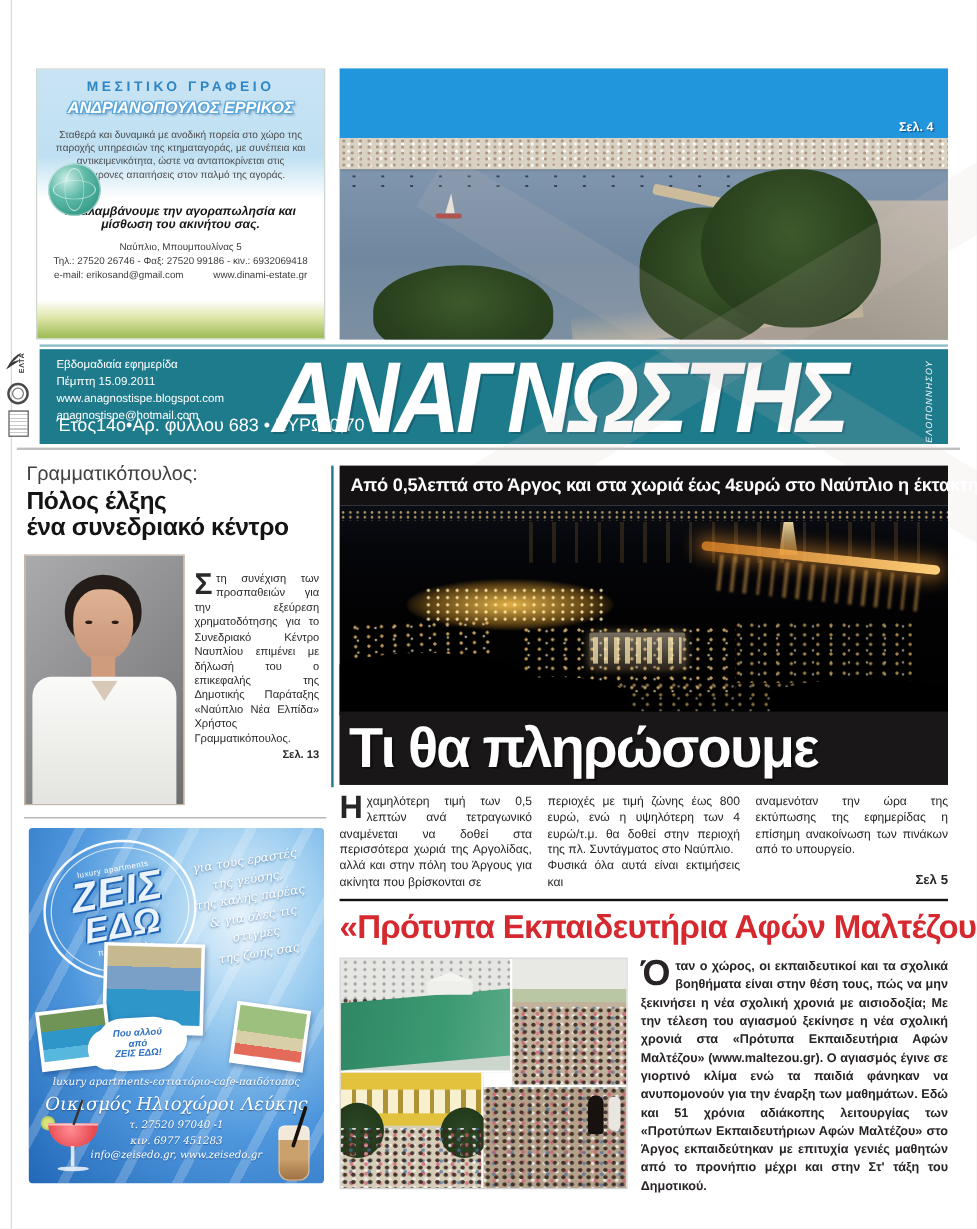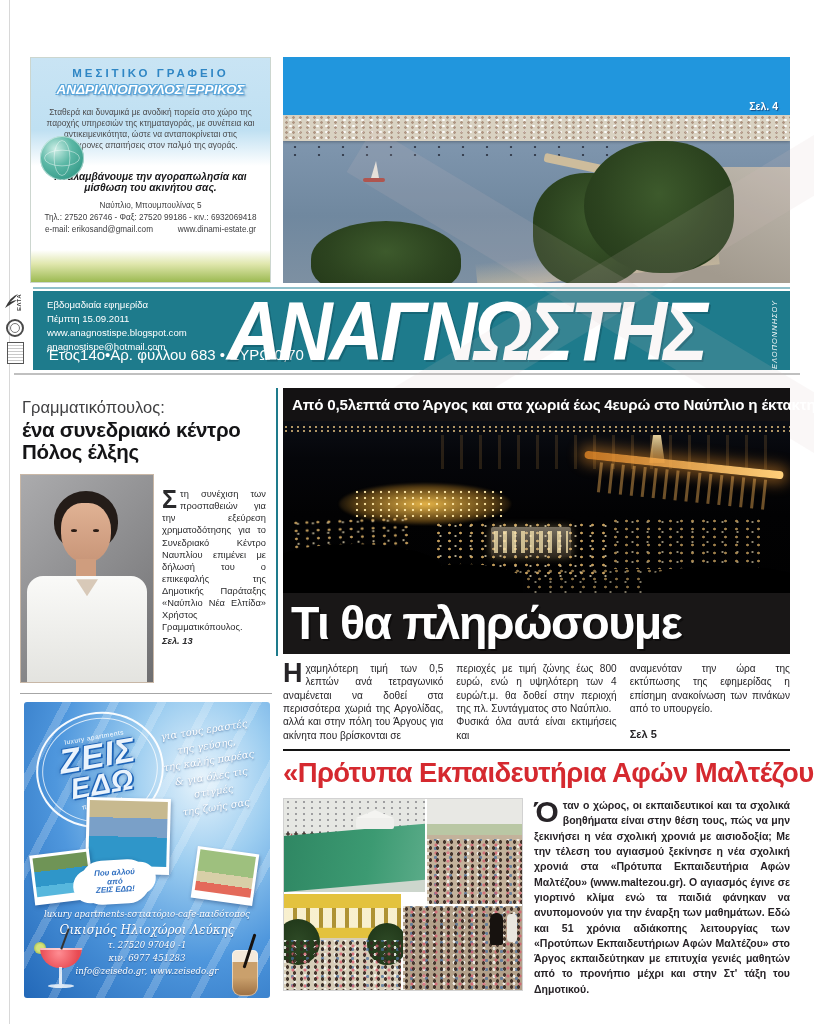--- a/index.html
+++ b/index.html
@@ -62,35 +62,35 @@
   #postal{left:3px;top:292px;width:28px;height:78px}
   .p-elta{position:relative;width:26px;height:22px;color:#3a3a3a}
   .p-elta span{position:absolute;left:13px;top:2px;font-size:6px;font-weight:700;writing-mode:vertical-rl;transform:rotate(180deg);letter-spacing:.5px}
   .p-stamp{width:18px;height:18px;border-radius:50%;border:2px solid #4a4a4a;margin:5px 0 5px 3px;position:relative;box-sizing:border-box}
   .p-stamp::after{content:"";position:absolute;inset:2px;border:1px solid #777;border-radius:50%}
   .p-label{width:17px;height:22px;border:1px solid #555;margin-left:4px;background:repeating-linear-gradient(0deg,#fff 0 2px,#c9c9c9 2px 3px);box-sizing:border-box}
 
   
   #leftcol{left:20px;top:386px;width:252px}
   #vrule{left:276px;top:388px;width:2px;height:268px;background:#1e7b8c}
-  .l-kicker{font-size:16.5px;color:#3f3f41;margin:12px 0 2px 2px}
+  .l-kicker{font-size:16.5px;color:#3f3f41;margin:0 0 2px 2px}
   .l-head{font-size:20.5px;font-weight:700;line-height:1.08;margin:0 0 11px 2px;color:#141416;letter-spacing:-.3px}
   .l-row{display:flex}
   .portrait{width:132px;height:207px;border:1px solid #c8b7a6;position:relative;flex:0 0 auto;overflow:hidden;
     background:linear-gradient(135deg,#ababad 0,#8a8a8c 55%,#6e6e70 100%)}
   .po-hair{position:absolute;left:33px;top:16px;width:64px;height:60px;border-radius:50% 50% 46% 46%;background:#241c18}
   .po-face{position:absolute;left:40px;top:28px;width:50px;height:60px;border-radius:48% 52% 58% 58%;background:linear-gradient(180deg,#e0b294,#c89578)}
   .po-eye{position:absolute;width:6px;height:3px;background:#2c1d16;border-radius:50%}
   .e1{left:50px;top:54px}.e2{left:72px;top:54px}
   .po-neck{position:absolute;left:55px;top:84px;width:20px;height:18px;background:#cf9d7e}
   .po-shirt{position:absolute;left:6px;bottom:-6px;width:120px;height:112px;background:linear-gradient(180deg,#fafaf8,#e2e2de);border-radius:16px 16px 0 0}
   .po-collar{position:absolute;left:55px;bottom:86px;width:22px;height:17px;background:#d8c9b8;clip-path:polygon(50% 100%,0 0,100% 0)}
   .l-body{margin-left:8px;width:104px;font-size:9.3px;line-height:1.3;text-align:justify;color:#2a2a2c;padding-top:14px}
   .dropcap-l{float:left;font-size:25px;line-height:20px;font-weight:700;margin:1px 3px 0 0}
-  .l-ref{font-style:italic;font-weight:700;font-size:9.3px;margin-top:2px}
+  .l-ref{text-align:right;font-weight:700;font-size:9.3px;margin-top:2px}
   .l-hr{height:1px;background:#a6a6a6;margin:10px 0 8px}
 
   
   #zeis{position:relative;width:246px;height:296px;margin-left:4px;overflow:hidden;border-radius:3px;
     background:radial-gradient(ellipse at 72% 26%,#e8f4fc 0,#9ccdf0 28%,#4f97dd 58%,#2268b8 100%)}
   #zeis::before{content:"";position:absolute;inset:0;background:repeating-linear-gradient(118deg,rgba(255,255,255,0) 0 34px,rgba(255,255,255,.2) 34px 42px)}
   .z-stamp{position:absolute;left:12px;top:10px;width:128px;height:116px;border:2px solid rgba(255,255,255,.95);border-radius:50%;
     transform:rotate(-10deg);display:flex;flex-direction:column;align-items:center;justify-content:center;text-align:center;box-sizing:border-box}
   .z-stamp::before{content:"";position:absolute;inset:4px;border:1px solid rgba(255,255,255,.75);border-radius:50%}
   .z-lux{font-size:6.5px;color:#fff;letter-spacing:.5px}
@@ -107,21 +107,21 @@
   .zp2{left:62px;top:96px;width:84px;height:76px;transform:rotate(1.5deg)}
   .zp3{left:170px;top:148px;width:62px;height:52px;transform:rotate(8deg)}
   .pool1{background:linear-gradient(180deg,#6f9456 0 36%,#2f96c9 36% 74%,#57b7dd 74% 100%)}
   .pool2{background:linear-gradient(180deg,#c7b98f 0 26%,#7aa0c8 26% 55%,#2f96c9 55% 100%)}
   .pool3{background:linear-gradient(180deg,#9ec07e 0 52%,#d8cfa8 52% 78%,#e46a5a 78% 100%)}
   .z-cloud{position:absolute;left:56px;top:158px;width:70px;height:44px;background:#fff;border-radius:26px;
     display:flex;flex-direction:column;align-items:center;justify-content:center;color:#2f6fc0;font-weight:700;font-style:italic;
     font-size:8px;line-height:1.12;transform:rotate(-3deg);box-shadow:-12px 3px 0 -5px #fff,12px -3px 0 -6px #fff,0 1px 4px rgba(0,30,80,.3)}
   .z-contact{position:absolute;left:0;right:0;top:206px;text-align:center;color:#fff;font-family:"DejaVu Serif",serif;
     font-style:italic;font-size:8.6px;line-height:1.5;text-shadow:0 1px 1px rgba(20,60,120,.65)}
-  .z-loc{font-size:12px}
+  .z-loc{font-size:15px}
   .z-cock{position:absolute;left:14px;bottom:4px;width:48px;height:58px}
   .z-bowl{position:absolute;left:2px;top:12px;width:42px;height:20px;background:radial-gradient(circle at 45% 25%,#ff8d93,#e84a52 70%);border-radius:0 0 22px 22px;box-shadow:inset 0 2px 0 rgba(255,255,255,.6)}
   .z-stem{position:absolute;left:21px;top:31px;width:3px;height:17px;background:rgba(255,255,255,.8)}
   .z-base{position:absolute;left:10px;top:48px;width:26px;height:4px;background:rgba(255,255,255,.8);border-radius:50%}
   .z-lime{position:absolute;left:-4px;top:6px;width:12px;height:12px;border-radius:50%;background:radial-gradient(circle,#d6e27a 40%,#8aa93e)}
   .z-stick{position:absolute;left:26px;top:-8px;width:2px;height:22px;background:#333;transform:rotate(20deg)}
   .z-frap{position:absolute;right:12px;bottom:2px;width:26px;height:46px;border-radius:5px 5px 9px 9px;
     background:linear-gradient(180deg,#f3e9db 0 26%,#caa06c 26% 60%,#9c6f42 100%);box-shadow:inset 0 0 0 1px rgba(255,255,255,.5)}
   .z-straw{position:absolute;right:7px;top:-17px;width:3px;height:36px;background:#17120e;transform:rotate(18deg);border-radius:2px}
 
@@ -147,21 +147,21 @@
   .s1{left:-20px;bottom:58px;width:180px;height:52px}
   .s2{left:120px;bottom:56px;width:120px;height:34px}
   .s3{right:-12px;bottom:58px;width:160px;height:30px}
   .np-bar{position:absolute;left:0;right:0;bottom:0;height:61px;background:#191717;display:flex;align-items:center}
   .np-h{color:#fff;font-weight:700;font-size:47px;letter-spacing:-1.5px;line-height:1;padding:0 0 3px 8px;
     transform:scaleX(.99);transform-origin:left center;white-space:nowrap;text-shadow:2px 2px 0 rgba(0,0,0,.4)}
   .cols{display:flex;gap:13px;margin-top:8px}
   .col{flex:1;font-size:10.1px;line-height:1.32;text-align:justify;color:#262427}
   .col p{margin:0}
   .dc{float:left;font-size:27px;line-height:23px;font-weight:700;margin:0 3px 0 0}
-  .m-ref{font-weight:700;font-size:11px;margin-top:12px}
+  .m-ref{font-weight:700;font-size:11px;text-align:right;margin-top:12px}
   .m-div{height:2px;background:#131313;margin-top:7px}
   .red-head{color:#d5292f;font-weight:700;font-size:27.5px;letter-spacing:-.6px;margin:6px 0 9px;white-space:nowrap}
   .s-row{display:flex}
   .cp{width:240px;height:193px;flex:0 0 auto;position:relative;background:#fff;border:1px solid #d2d2d2;box-sizing:border-box;overflow:hidden}
   .cp-t1{position:absolute;left:0;top:0;width:60%;height:50%;background:#cdd6cd;border-right:2px solid #fff;border-bottom:2px solid #fff;box-sizing:border-box}
   .cp-t1 .bldg{position:absolute;top:0;left:0;right:0;height:36%;background:#e6e7e3;
     background-image:radial-gradient(circle,rgba(110,110,115,.6) 1px,transparent 1.5px);background-size:8px 6px}
   .court{position:absolute;left:0;bottom:0;width:100%;height:60%;background:linear-gradient(100deg,#2f8763 0,#3c9a72 60%,#5aab88 100%);transform:skewY(-5deg);transform-origin:left bottom}
   .tent{position:absolute;right:22%;top:20%;width:38px;height:11px;background:#efefec;border-radius:2px}
   .tent::before{content:"";position:absolute;left:0;top:-8px;border-left:19px solid transparent;border-right:19px solid transparent;border-bottom:8px solid #f4f4f1}
@@ -249,22 +249,22 @@
   </div>
   <div id="mast-bot-rule" class="abs"></div>
 
   <div class="wm" id="wm1"></div>
   <div class="wm" id="wm2"></div>
 
   <div id="vrule" class="abs"></div>
   <div id="leftcol" class="abs">
     <div class="l-kicker">Γραμματικόπουλος:</div>
     <div class="l-head">
+      <div>Πόλος έλξης</div>
       <div>ένα συνεδριακό κέντρο</div>
-      <div>Πόλος έλξης</div>
     </div>
     <div class="l-row">
       <div class="portrait">
         <div class="po-hair"></div>
         <div class="po-face"></div>
         <div class="po-eye e1"></div>
         <div class="po-eye e2"></div>
         <div class="po-neck"></div>
         <div class="po-shirt"></div>
         <div class="po-collar"></div>

